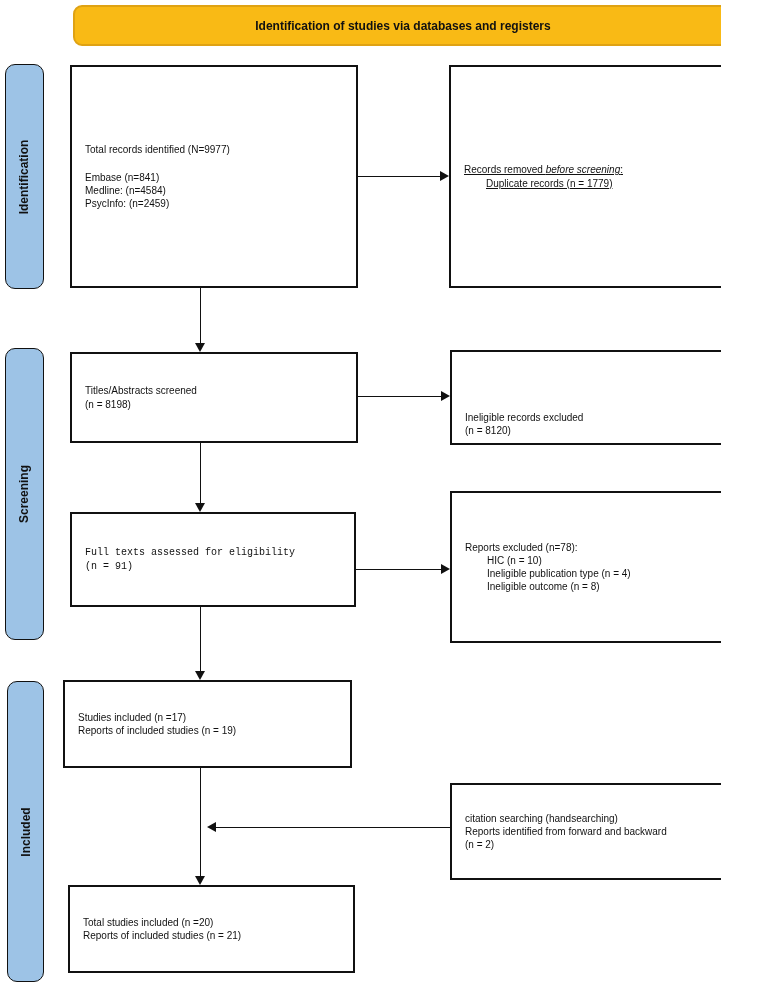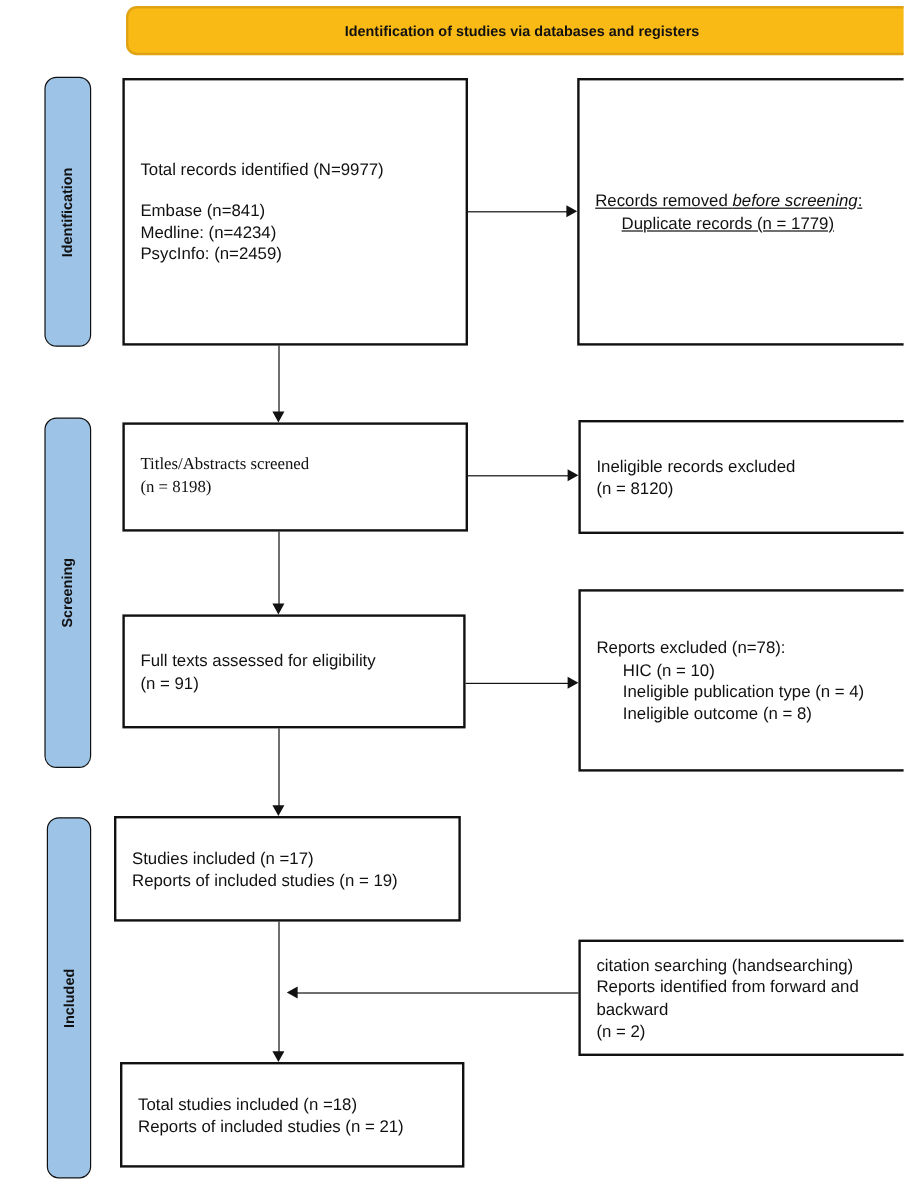--- a/index.html
+++ b/index.html
@@ -9,21 +9,20 @@
     --ink:#111111;
   }
   html,body{margin:0;padding:0;background:#ffffff;}
   .canvas{
     position:relative;
     width:721px;height:991px;
     background:#ffffff;
     font-family:"Liberation Sans", sans-serif;
     color:var(--ink);
     overflow:hidden;
-    margin-left:32px;
   }
   
   .banner{
     position:absolute;left:73px;top:5px;width:660px;height:41px;
     background:var(--banner-fill);
     border:2px solid var(--banner-border);
     border-radius:9px;
     display:flex;align-items:center;justify-content:center;
     font-weight:bold;font-size:12px;
     box-sizing:border-box;
@@ -46,27 +45,27 @@
   .stage-2{left:5px;top:348px;width:39px;height:292px;}
   .stage-3{left:7px;top:681px;width:37px;height:301px;}
   
   .box{
     position:absolute;
     background:#ffffff;
     border:2px solid var(--ink);
     box-sizing:border-box;
     display:flex;flex-direction:column;justify-content:center;
     padding:6px 24px 6px 13px;
-    font-size:14px;line-height:1.32;
+    font-size:10px;line-height:1.32;
   }
   .b1 {left:70px; top:65px; width:288px;height:223px;}
   .b1r{left:449px;top:65px; width:288px;height:223px;text-decoration:underline;}
-  .b2 {left:70px; top:352px;width:288px;height:91px;font-family:Liberation Serif, serif;}
-  .b2r{left:450px;top:350px;width:287px;height:95px;}
-  .b3 {left:70px; top:512px;width:286px;height:95px;}
+  .b2 {left:70px; top:352px;width:288px;height:91px;}
+  .b2r{left:450px;top:350px;width:287px;height:95px;justify-content:flex-end;}
+  .b3 {left:70px; top:512px;width:286px;height:95px;font-family:Liberation Mono, monospace;}
   .b3r{left:450px;top:491px;width:306px;height:152px;}
   .b4 {left:63px; top:680px;width:289px;height:88px;}
   .b4r{left:450px;top:783px;width:287px;height:97px;}
   .b5 {left:68px; top:885px;width:287px;height:88px;}
   .gap-after{margin-bottom:15px;}
   .indent{padding-left:22px;}
   
   .vline{position:absolute;width:1px;background:var(--ink);}
   .hline{position:absolute;height:1px;background:var(--ink);}
   .head{position:absolute;width:0;height:0;}
@@ -97,21 +96,21 @@
   <div class="stage stage-2">
     <span class="vtext">Screening</span>
   </div>
   <div class="stage stage-3">
     <span class="vtext">Included</span>
   </div>
 
   <div class="box b1">
     <div class="gap-after">Total records identified (N=9977)</div>
     <div>Embase (n=841)</div>
-    <div>Medline: (n=4234)</div>
+    <div>Medline: (n=4584)</div>
     <div>PsycInfo: (n=2459)</div>
   </div>
 
   <div class="box b1r">
     <div><span>Records removed </span><i>before screening</i><span>:</span></div>
     <div class="indent">Duplicate records (n = 1779)</div>
   </div>
 
   <div class="box b2">
     <div>Titles/Abstracts screened</div>
@@ -140,21 +139,21 @@
     <div>Reports of included studies (n = 19)</div>
   </div>
 
   <div class="box b4r">
     <div>citation searching (handsearching)</div>
     <div>Reports identified from forward and backward</div>
     <div>(n = 2)</div>
   </div>
 
   <div class="box b5">
-    <div>Total studies included (n =18)</div>
+    <div>Total studies included (n =20)</div>
     <div>Reports of included studies (n = 21)</div>
   </div>
 
   <div class="vline va1"></div>
   <div class="head head-down va1h"></div>
 
   <div class="hline ha1"></div>
   <div class="head head-right ha1h"></div>
 
   <div class="vline va2"></div>

